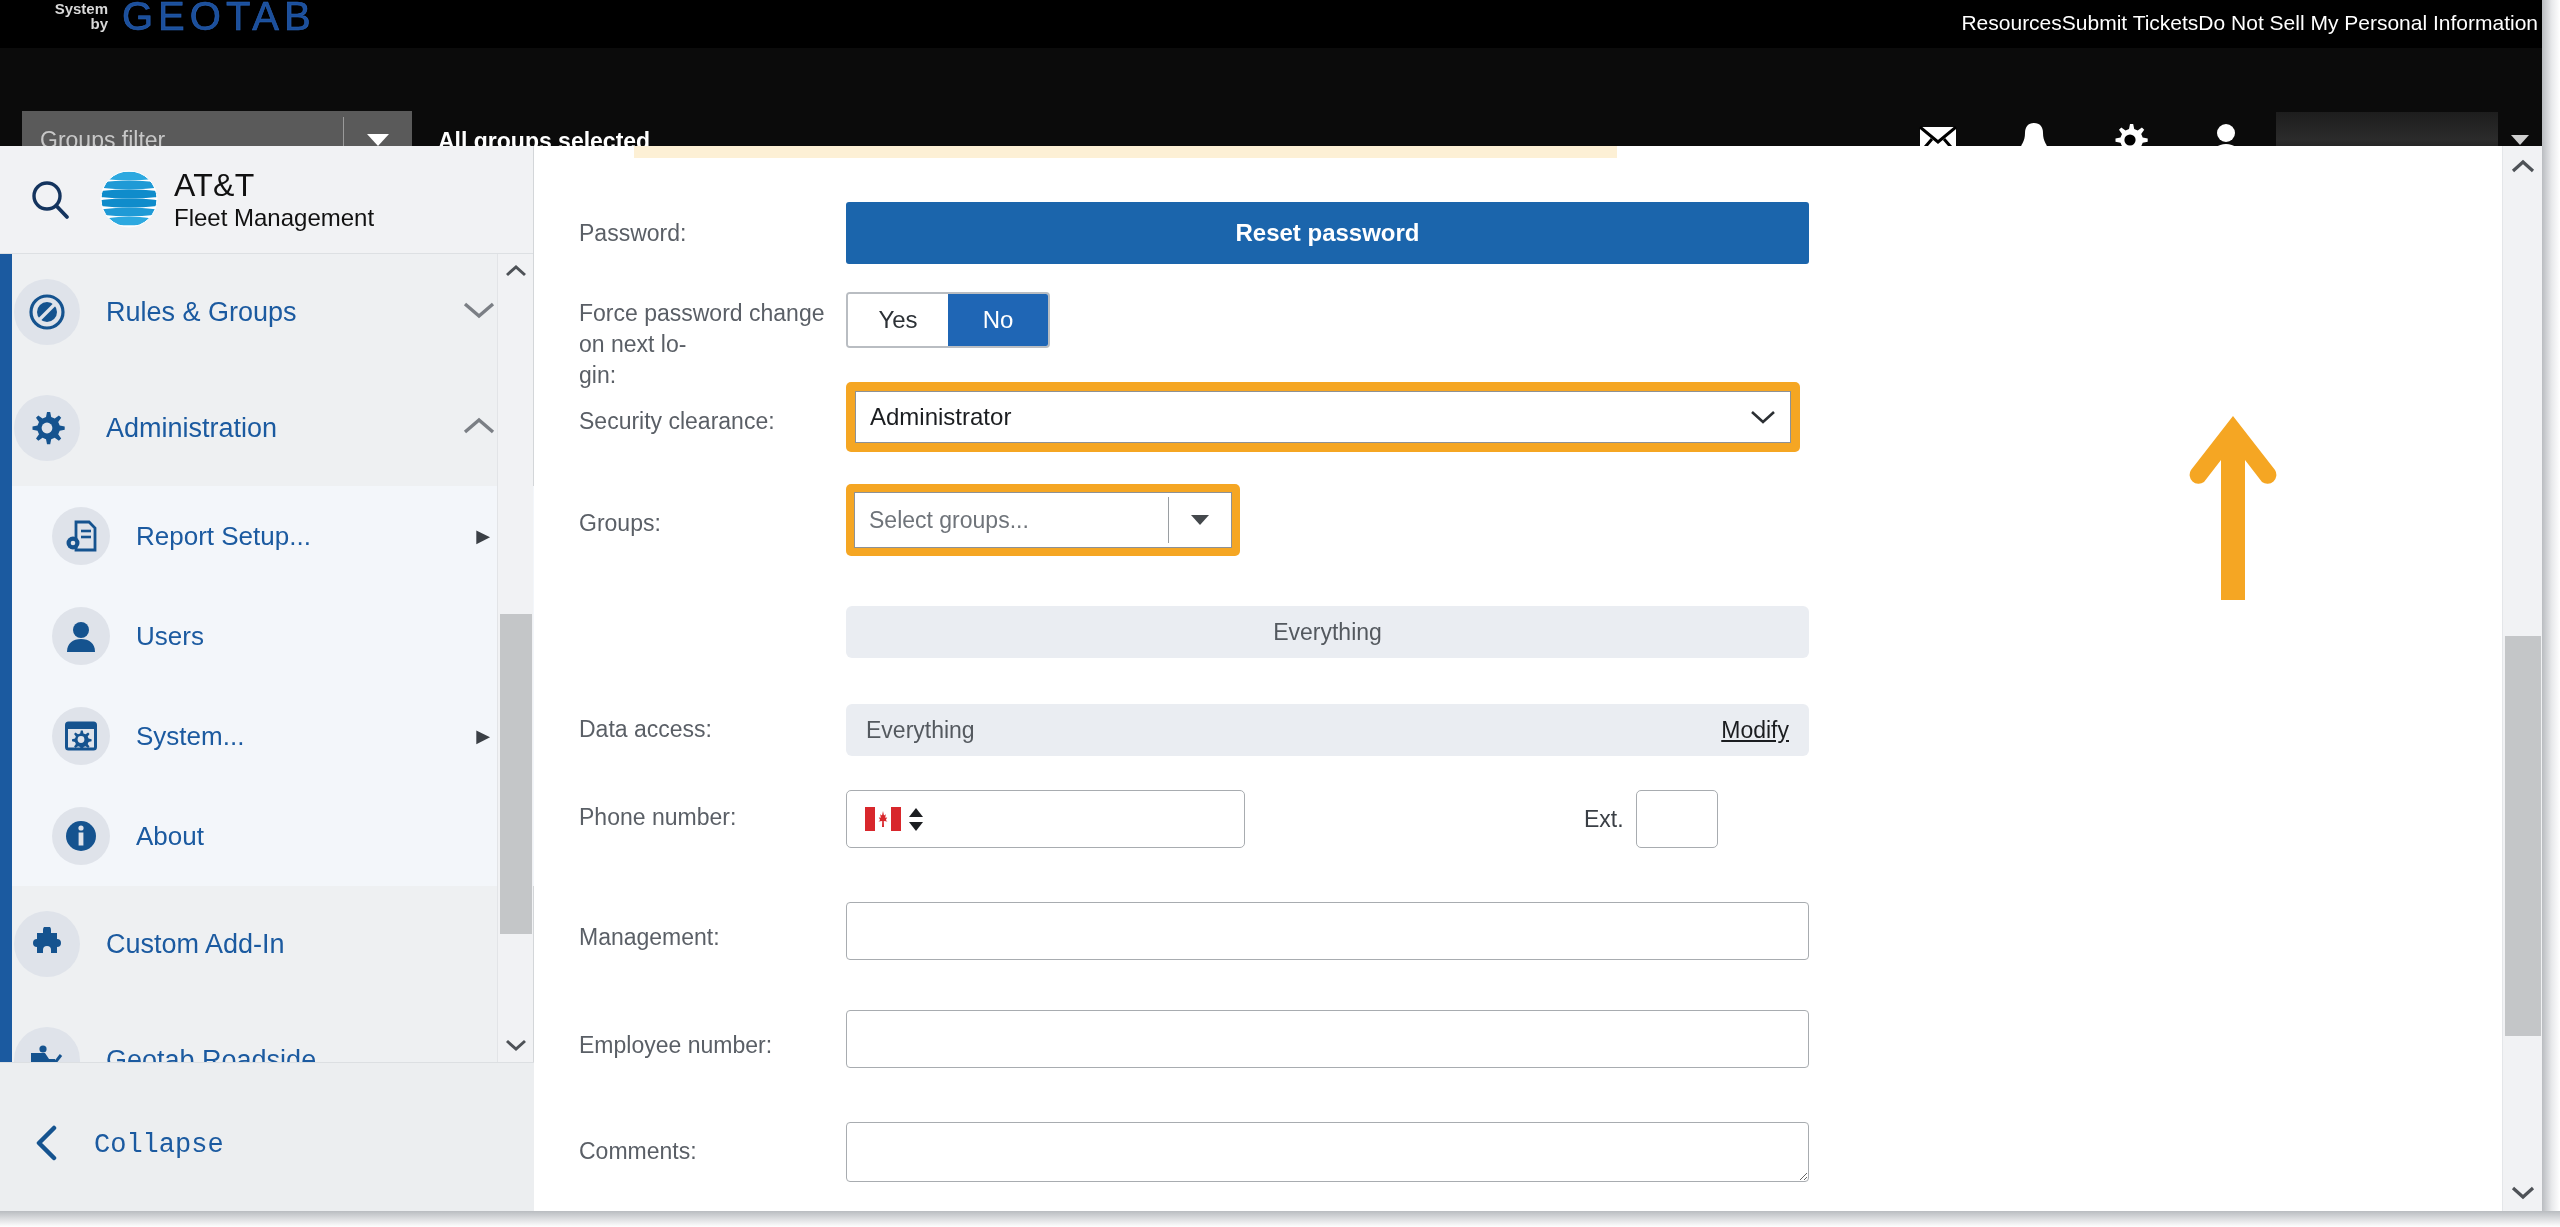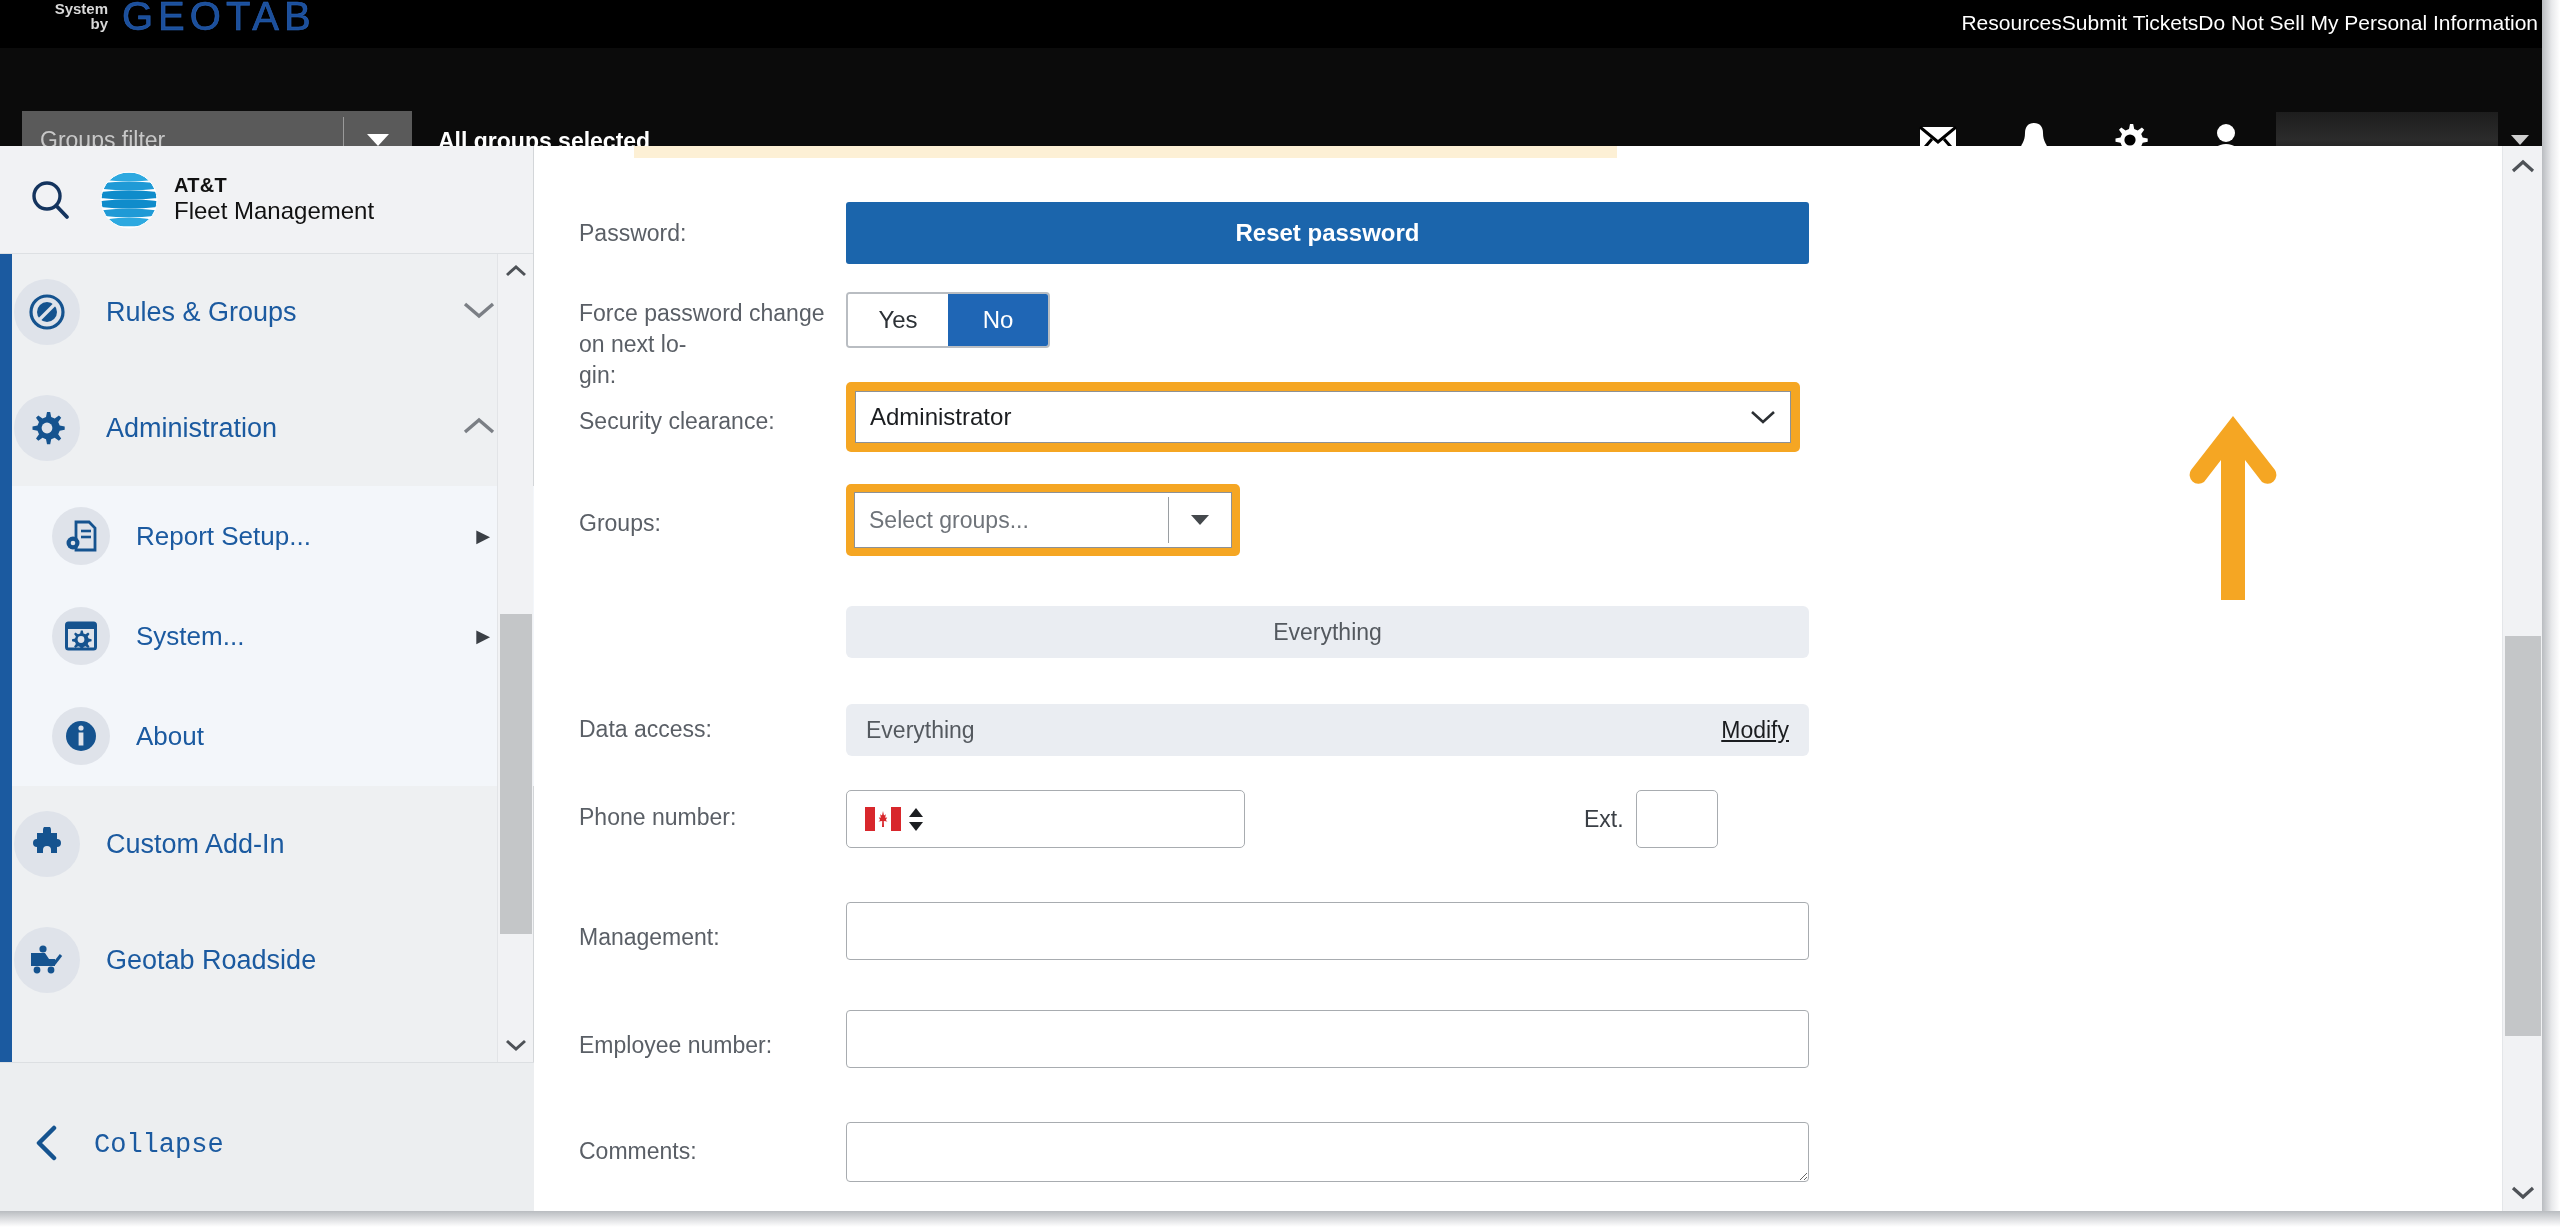--- a/index.html
+++ b/index.html
@@ -94,21 +94,21 @@
     border-bottom: 1px solid #dde0e3;
     display: flex; align-items: center;
   }
   .sb-search {
     width: 100px; display: flex; align-items: center; justify-content: center;
     color: #14345e; cursor: pointer;
   }
   .att-logo { display: flex; align-items: center; gap: 16px; }
   .att-globe { width: 58px; height: 58px; position: relative; }
   .att-text { line-height: 1.15; }
-  .att-text .l1 { font-size: 20px; font-weight: 700; color: #111; letter-spacing:.3px;}
+  .att-text .l1 { font-size: 32px; font-weight: 400; color: #111; letter-spacing:.3px;}
   .att-text .l2 { font-size: 24px; font-weight: 400; color: #111; }
 
   .sb-scrollarea {
     position: absolute; left: 0; top: 108px; width: 534px; height: 808px;
     overflow: hidden;
   }
   .sb-item {
     position: relative; height: 116px; display: flex; align-items: center;
     padding-left: 14px; cursor: pointer;
   }
@@ -423,20 +423,29 @@
                 <line x1="17" y1="12" x2="27" y2="12" stroke="#15538f" stroke-width="2.6"></line>
                 <line x1="17" y1="18" x2="27" y2="18" stroke="#15538f" stroke-width="2.6"></line>
                 <circle cx="9" cy="24" r="6.5" fill="#15538f"></circle>
                 <circle cx="9" cy="24" r="2.3" fill="#dfe3ea"></circle>
               </svg>
           </div>
           <div class="lbl">Report Setup...</div>
           <div class="arrow-r">▶</div>
         </div>
 
+        <div class="sb-item">
+          <div class="bullet">
+            <svg width="32" height="34" viewBox="0 0 32 34">
+                <circle cx="16" cy="11" r="8" fill="#15538f"></circle>
+                <path d="M2 33 c0-9 6-13 14-13 s14 4 14 13 z" fill="#15538f"></path>
+              </svg>
+          </div>
+          <div class="lbl">Users</div>
+        </div>
 
         <div class="sb-item">
           <div class="bullet">
             <svg width="34" height="32" viewBox="0 0 34 32">
                 <rect x="2.5" y="3" width="29" height="26" rx="2" fill="none" stroke="#15538f" stroke-width="3"></rect>
                 <rect x="2.5" y="3" width="29" height="6" fill="#15538f"></rect>
                 <path d="M17 11 l2.4 0 .8 3.6 2.6 1.1 3.1-2.2 1.7 1.7 -2.2 3.1 1.1 2.6 3.6 .8 0 2.4 -3.6 .8 -1.1 2.6 2.2 3.1 -1.7 1.7 -3.1-2.2 -2.6 1.1 -.8 3.6 -2.4 0 -.8-3.6 -2.6-1.1 -3.1 2.2 -1.7-1.7 2.2-3.1 -1.1-2.6 -3.6-.8 0-2.4 3.6-.8 1.1-2.6 -2.2-3.1 1.7-1.7 3.1 2.2 2.6-1.1z" fill="#15538f" transform="translate(0,-1) scale(0.82) translate(3.5,3)"></path>
                 <circle cx="17" cy="19.5" r="3.4" fill="#dfe3ea"></circle>
               </svg>
           </div>

